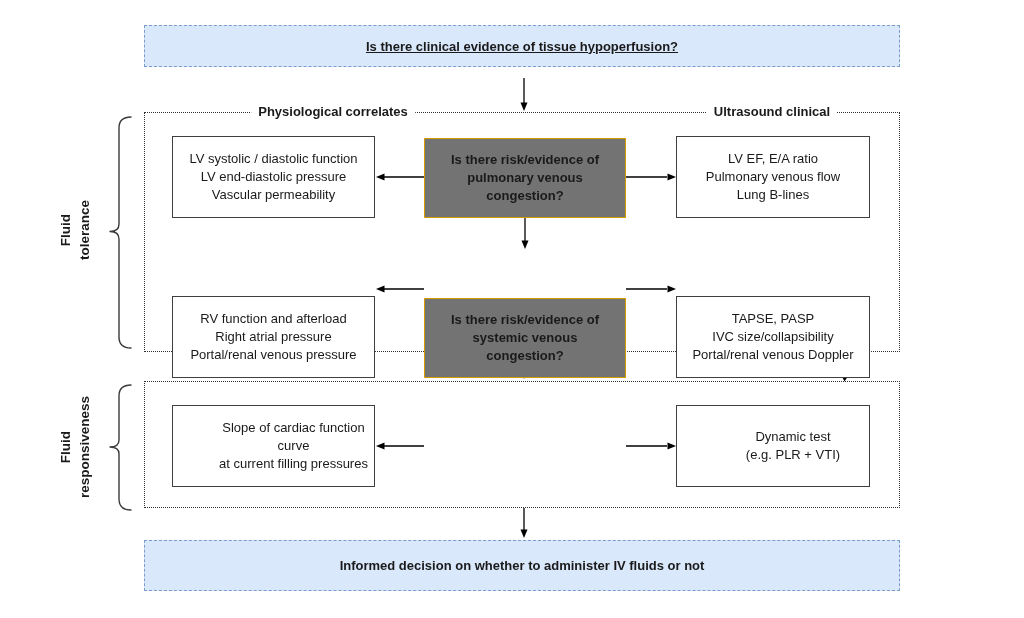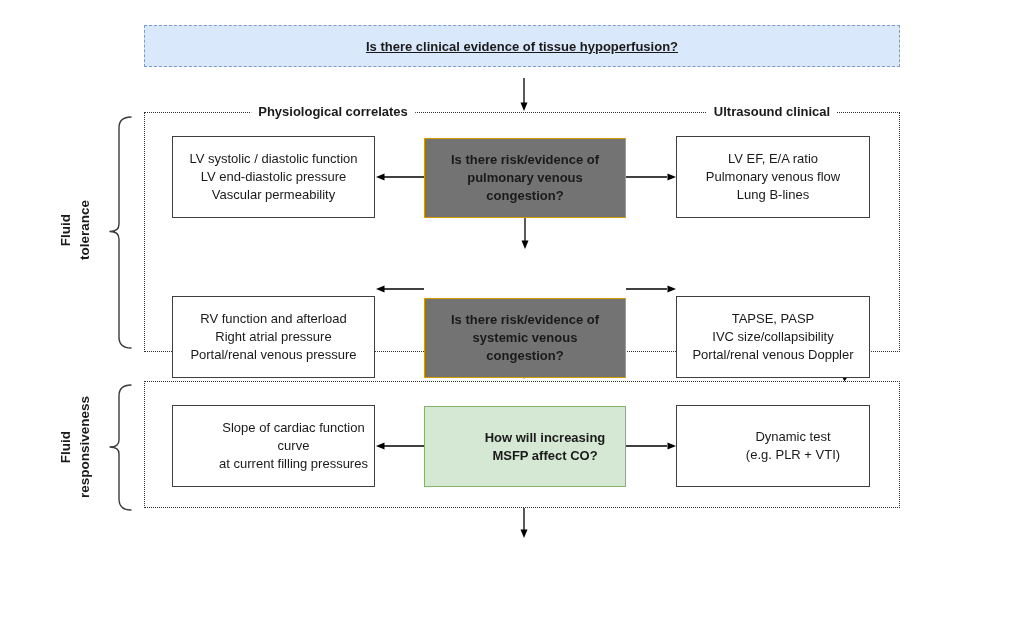--- a/index.html
+++ b/index.html
@@ -130,19 +130,20 @@
 IVC size/collapsibility
 Portal/renal venous Doppler</div>
 
   <div class="side-label responsiveness">Fluid
 responsiveness</div>
 
   <div class="container responsiveness"></div>
 
   <div class="node evidence row3">Slope of cardiac function curve
 at current filling pressures</div>
-  <div class="node question green row3">How will increasing
-MSFP affect CO?</div>
   <div class="node findings row3">Dynamic test
 (e.g. PLR + VTI)</div>
 
+  <div class="banner bottom">
+    <span>Informed decision on whether to administer IV fluids or not</span>
+  </div>
 
 </div>
 
 </body></html>

